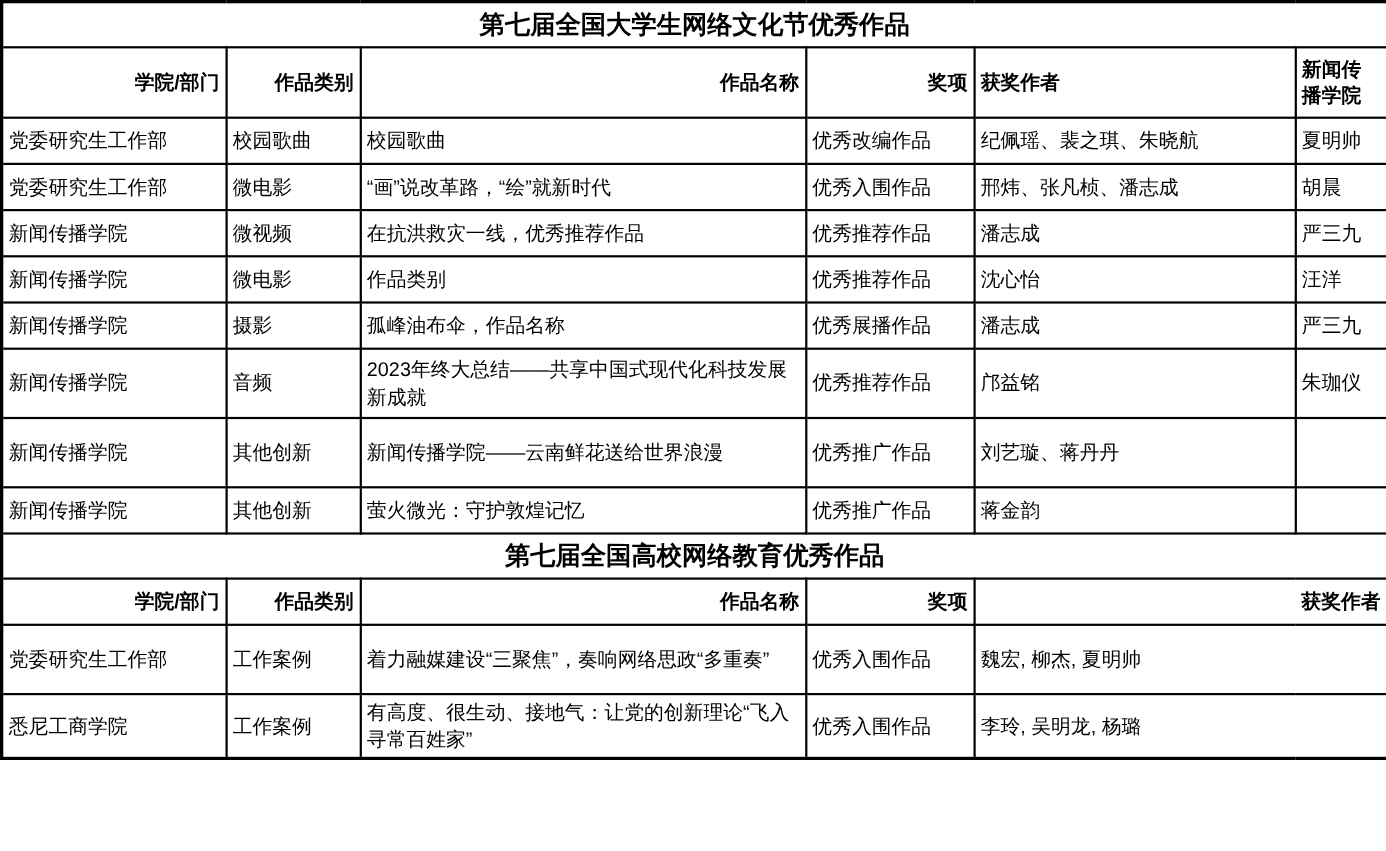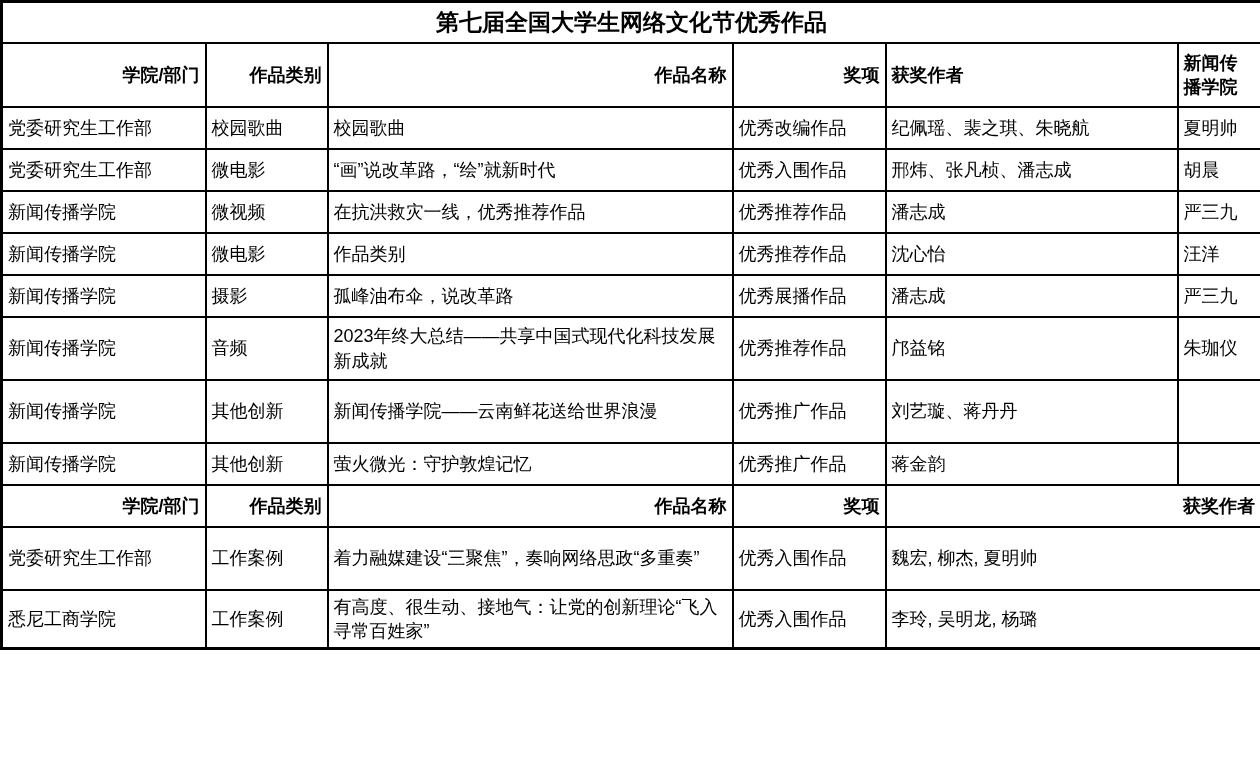--- a/index.html
+++ b/index.html
@@ -106,21 +106,21 @@
       <td class="body">新闻传播学院</td>
       <td class="body">微电影</td>
       <td class="body">作品类别</td>
       <td class="body">优秀推荐作品</td>
       <td class="body">沈心怡</td>
       <td class="body">汪洋</td>
     </tr>
     <tr class="h-row">
       <td class="body">新闻传播学院</td>
       <td class="body">摄影</td>
-      <td class="body">孤峰油布伞，说改革路</td>
+      <td class="body">孤峰油布伞，作品名称</td>
       <td class="body">优秀展播作品</td>
       <td class="body">潘志成</td>
       <td class="body">严三九</td>
     </tr>
     <tr class="h-tall">
       <td class="body">新闻传播学院</td>
       <td class="body">音频</td>
       <td class="body">2023年终大总结——共享中国式现代化科技发展新成就</td>
       <td class="body">优秀推荐作品</td>
       <td class="body">邝益铭</td>
@@ -136,20 +136,23 @@
     </tr>
     <tr class="h-row">
       <td class="body">新闻传播学院</td>
       <td class="body">其他创新</td>
       <td class="body">萤火微光：守护敦煌记忆</td>
       <td class="body">优秀推广作品</td>
       <td class="body">蒋金韵</td>
       <td class="body"></td>
     </tr>
 
+    <tr class="title-row h-title2">
+      <td colspan="6">第七届全国高校网络教育优秀作品</td>
+    </tr>
     <tr class="header-row h-head2">
       <th>学院/部门</th>
       <th>作品类别</th>
       <th>作品名称</th>
       <th>奖项</th>
       <th colspan="2">获奖作者</th>
     </tr>
 
     <tr class="h-tall">
       <td class="body">党委研究生工作部</td>

